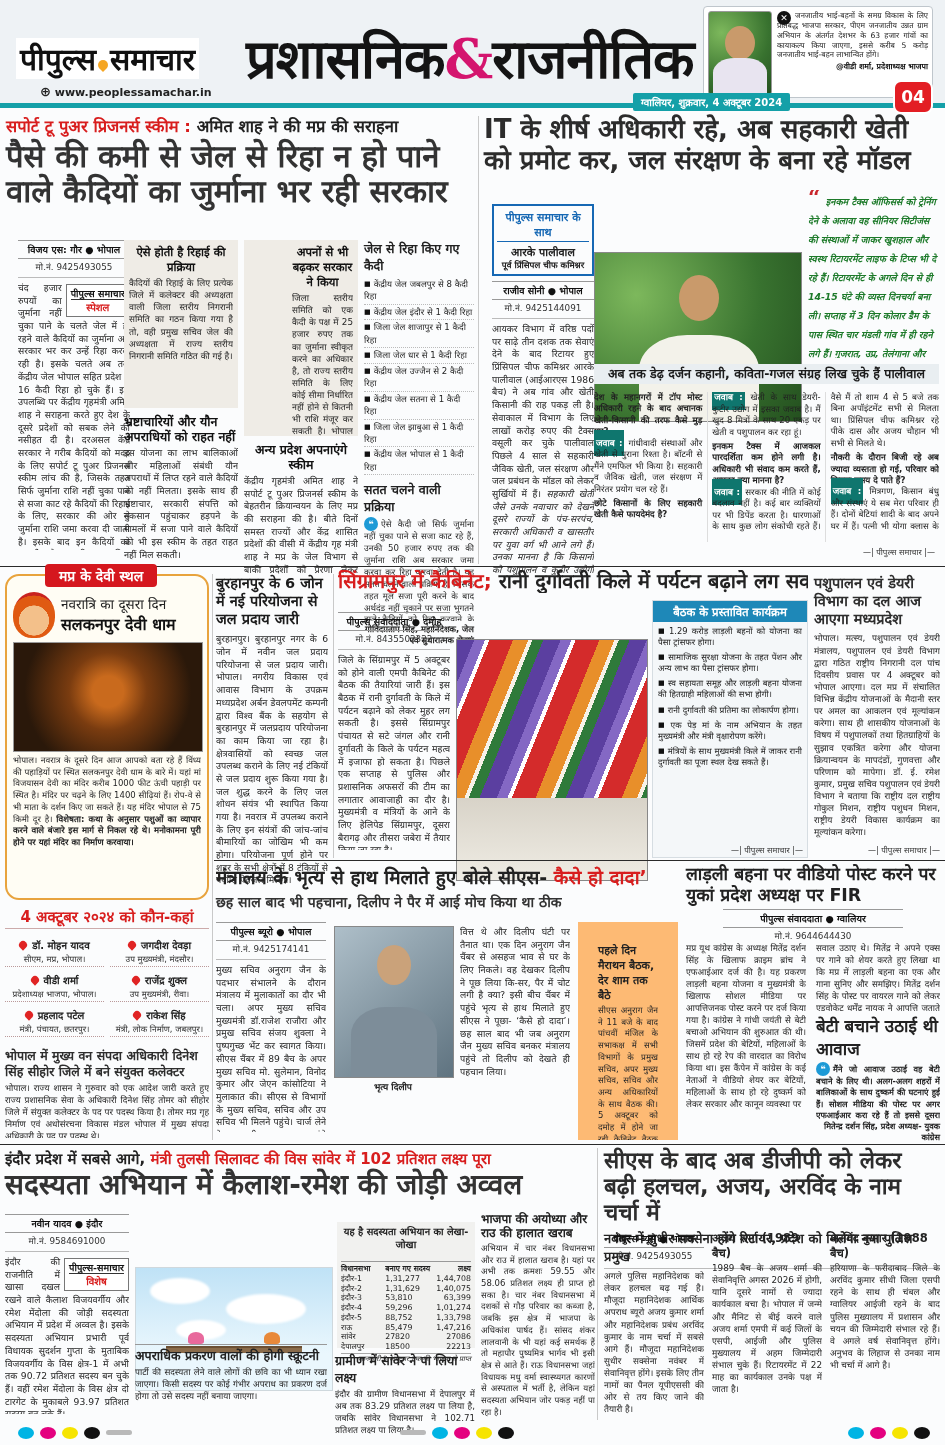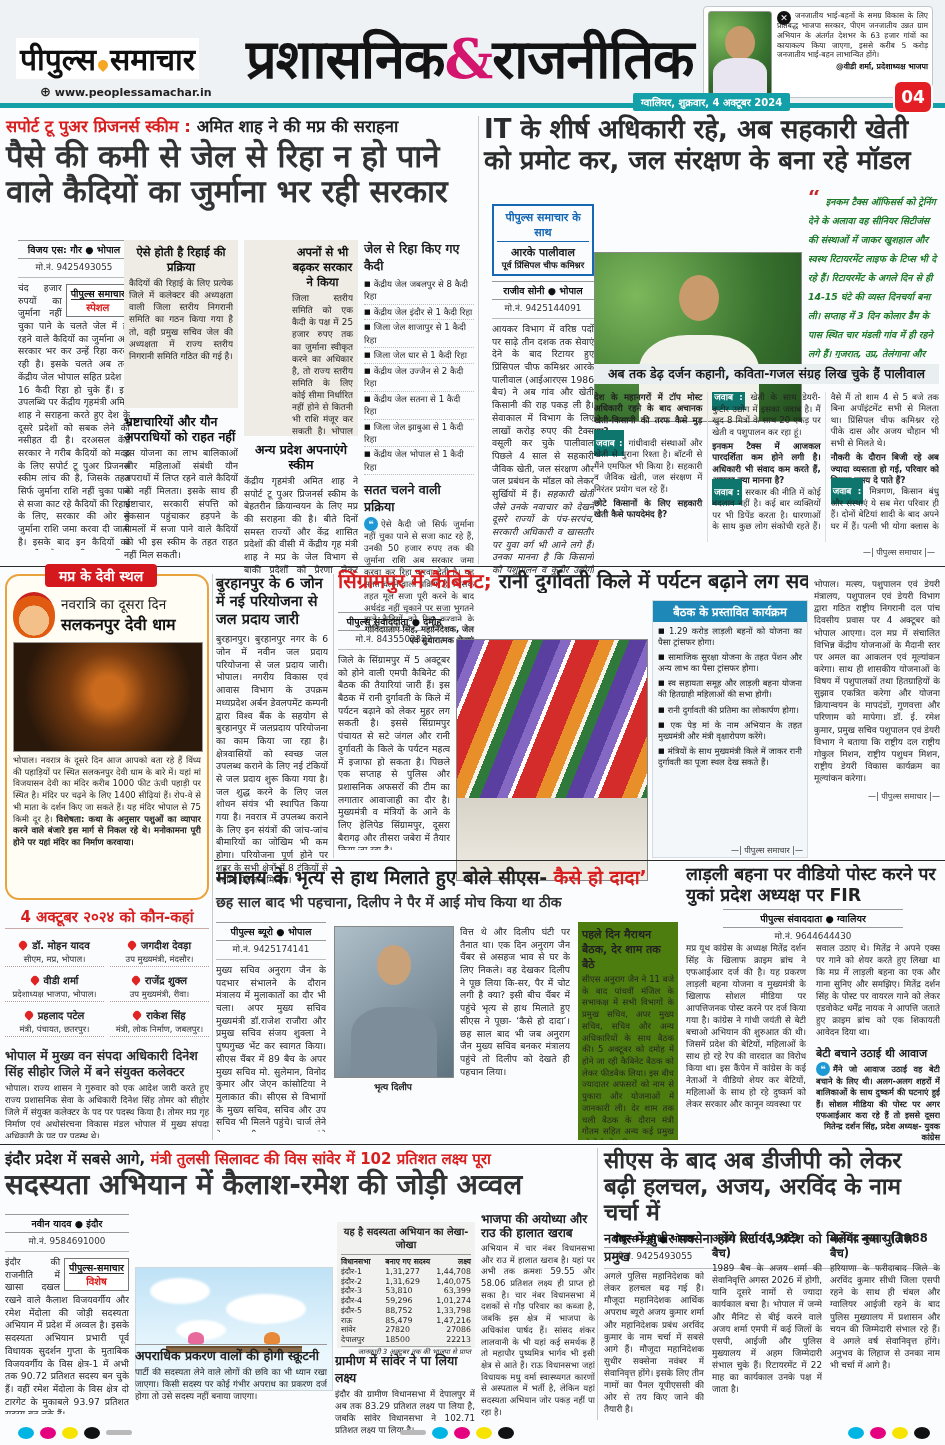--- a/index.html
+++ b/index.html
@@ -239,20 +239,21 @@
           <li style="font-size:8.4px;line-height:1.32;margin-bottom:4px;text-align:justify;"><span class="sq">■</span><span>स्व सहायता समूह और लाड़ली बहना योजना की हितग्राही महिलाओं की सभा होगी।</span></li>
           <li style="font-size:8.4px;line-height:1.32;margin-bottom:4px;text-align:justify;"><span class="sq">■</span><span>रानी दुर्गावती की प्रतिमा का लोकार्पण होगा।</span></li>
           <li style="font-size:8.4px;line-height:1.32;margin-bottom:4px;text-align:justify;"><span class="sq">■</span><span>एक पेड़ मां के नाम अभियान के तहत मुख्यमंत्री और मंत्री वृक्षारोपण करेंगे।</span></li>
           <li style="font-size:8.4px;line-height:1.32;margin-bottom:4px;text-align:justify;"><span class="sq">■</span><span>मंत्रियों के साथ मुख्यमंत्री किले में जाकर रानी दुर्गावती का पूजा स्थल देख सकते हैं।</span></li>
         </ul>
       <div class="endtag" style="position:absolute;right:4px;bottom:2px;">पीपुल्स समाचार</div>
     </div>
   </div>
 
   <div class="abs" style="left:814px;top:574px;width:126px;height:284px;">
+    <div class="hd" style="font-size:14.5px;line-height:1.25;">पशुपालन एवं डेयरी विभाग का दल आज आएगा मध्यप्रदेश</div>
     <div class="jbody" style="height:212px;margin-top:4px;font-size:8.8px;">
       <span>भोपाल। मत्स्य, पशुपालन एवं डेयरी मंत्रालय, पशुपालन एवं डेयरी विभाग द्वारा गठित राष्ट्रीय निगरानी दल पांच दिवसीय प्रवास पर 4 अक्टूबर को भोपाल आएगा। दल मप्र में संचालित विभिन्न केंद्रीय योजनाओं के मैदानी स्तर पर अमल का आकलन एवं मूल्यांकन करेगा। साथ ही शासकीय योजनाओं के विषय में पशुपालकों तथा हितग्राहियों के सुझाव एकत्रित करेगा और योजना क्रियान्वयन के मापदंडों, गुणवत्ता और परिणाम को मापेगा।</span>
       <span>डॉ. ई. रमेश कुमार, प्रमुख सचिव पशुपालन एवं डेयरी विभाग ने बताया कि राष्ट्रीय दल राष्ट्रीय गोकुल मिशन, राष्ट्रीय पशुधन मिशन, राष्ट्रीय डेयरी विकास कार्यक्रम का मूल्यांकन करेगा।</span>
     </div>
     <div class="endtag">पीपुल्स समाचार</div>
   </div>
 
   <div class="abs hline" style="left:214px;top:860px;width:731px;border-top-width:1px;"></div>
 
   <div class="abs" style="left:216px;top:864px;width:462px;height:276px;">
@@ -267,37 +268,37 @@
       <div class="jbody" style="height:168px;">मुख्य सचिव अनुराग जैन के पदभार संभालने के दौरान मंत्रालय में मुलाकातों का दौर भी चला। अपर मुख्य सचिव मुख्यमंत्री डॉ.राजेश राजौरा और प्रमुख सचिव संजय शुक्ला ने पुष्पगुच्छ भेंट कर स्वागत किया। सीएस चैंबर में 89 बैच के अपर मुख्य सचिव मो. सुलेमान, विनोद कुमार और जेएन कांसोटिया ने मुलाकात की। सीएस से विभागों के मुख्य सचिव, सचिव और उप सचिव भी मिलने पहुंचे। चार्ज लेने के बाद सीएस राजभवन पहुंचे और</div>
     </div>
     <div class="abs" style="left:118px;top:62px;width:118px;height:214px;">
       <div class="ph ph-dilip" style="width:100%;height:150px;border:1px solid #888;">
         <div class="head" style="width:34px;height:40px;left:42px;top:18px;background:#caa27a;"></div>
         <div class="shirt" style="width:86px;height:70px;left:16px;bottom:0;background:#7d8d99;"></div>
       </div>
       <div style="font-size:9px;font-weight:bold;text-align:center;padding:2px 0;">भृत्य दिलीप</div>
     </div>
     <div class="abs jbody" style="left:244px;top:62px;width:110px;height:214px;">वित्त थे और दिलीप घंटी पर तैनात था। एक दिन अनुराग जैन चैंबर से असहज भाव से घर के लिए निकले। वह देखकर दिलीप ने पूछ लिया कि-सर, पैर में चोट लगी है क्या? इसी बीच चैंबर में पहुंचे भृत्य से हाथ मिलाते हुए सीएस ने पूछा- ‘कैसे हो दादा’। छह साल बाद भी जब अनुराग जैन मुख्य सचिव बनकर मंत्रालय पहुंचे तो दिलीप को देखते ही पहचान लिया।</div>
-    <div class="abs" style="left:362px;top:58px;width:100px;height:218px;background:#4d7c0f;padding:4px;box-sizing:border-box;overflow:hidden;">
+    <div class="abs" style="left:362px;top:58px;width:100px;height:218px;background:#fdba74;padding:20px;box-sizing:border-box;overflow:hidden;">
       <div style="font-size:11px;font-weight:bold;margin-bottom:3px;">पहले दिन मैराथन बैठक, देर शाम तक बैठे</div>
       <div class="jbody" style="font-size:8.5px;">सीएस अनुराग जैन ने 11 बजे के बाद पांचवीं मंजिल के सभाकक्ष में सभी विभागों के प्रमुख सचिव, अपर मुख्य सचिव, सचिव और अन्य अधिकारियों के साथ बैठक की। 5 अक्टूबर को दमोह में होने जा रही कैबिनेट बैठक को लेकर फीडबैक लिया। इस बीच ज्यादातर अफसरों को नाम से पुकारा और योजनाओं में जानकारी ली। देर शाम तक चली बैठक के दौरान मंत्री गौतम सहित अन्य कई प्रमुख लोगों ने भेंट की।</div>
     </div>
   </div>
 
   <div class="abs" style="left:686px;top:864px;width:254px;height:278px;">
     <div class="hd" style="font-size:17.5px;line-height:1.2;color:#222;">लाड़ली बहना पर वीडियो पोस्ट करने पर युकां प्रदेश अध्यक्ष पर FIR</div>
     <div style="width:180px;margin:3px auto 0;">
       <div class="byline">पीपुल्स संवाददाता ● ग्वालियर</div>
       <div class="phone" style="border-bottom:none;">मो.नं. 9644644430</div>
     </div>
     <div class="abs jbody" style="left:0;top:78px;width:120px;height:200px;font-size:8.7px;">मप्र यूथ कांग्रेस के अध्यक्ष मितेंद्र दर्शन सिंह के खिलाफ क्राइम ब्रांच ने एफआईआर दर्ज की है। यह प्रकरण लाड़ली बहना योजना व मुख्यमंत्री के खिलाफ सोशल मीडिया पर आपत्तिजनक पोस्ट करने पर दर्ज किया गया है। कांग्रेस ने गांधी जयंती से बेटी बचाओ अभियान की शुरुआत की थी। जिसमें प्रदेश की बेटियों, महिलाओं के साथ हो रहे रेप की वारदात का विरोध किया था। इस कैंपेन में कांग्रेस के कई नेताओं ने वीडियो शेयर कर बेटियों, महिलाओं के साथ हो रहे दुष्कर्म को लेकर सरकार और कानून व्यवस्था पर</div>
     <div class="abs" style="left:130px;top:78px;width:124px;height:200px;display:flex;flex-direction:column;">
       <div class="jbody" style="font-size:8.7px;flex:1;min-height:0;">सवाल उठाए थे। मितेंद्र ने अपने एक्स पर गाने को शेयर करते हुए लिखा था कि मप्र में लाड़ली बहना का एक और गाना सुनिए और समझिए। मितेंद्र दर्शन सिंह के पोस्ट पर वायरल गाने को लेकर एडवोकेट धर्मेंद्र नायक ने आपत्ति जताते हुए क्राइम ब्रांच को एक शिकायती आवेदन दिया था।</div>
       <div style="flex:none;">
-        <div style="font-size:11px;font-weight:bold;margin:3px 0 2px;">बेटी बचाने उठाई थी आवाज</div>
+        <div style="font-size:17px;font-weight:bold;margin:3px 0 2px;">बेटी बचाने उठाई थी आवाज</div>
         <div class="jbody" style="font-size:8.2px;height:58px;">
           <span class="quoteicon">❝</span><span style="font-weight:bold;">मैंने जो आवाज उठाई वह बेटी बचाने के लिए थी। अलग-अलग शहरों में बालिकाओं के साथ दुष्कर्म की घटनाएं हुई हैं। सोशल मीडिया की पोस्ट पर अगर एफआईआर करा रहे हैं तो इससे दूसरा कुछ नहीं हो सकता है।</span>
         </div>
         <div style="font-size:8.2px;font-weight:bold;text-align:right;">मितेन्द्र दर्शन सिंह, प्रदेश अध्यक्ष- युवक कांग्रेस</div>
       </div>
     </div>
   </div>
 
   <div class="abs" style="left:5px;top:906px;width:204px;height:138px;">
     <div style="color:#d81e1e;font-weight:bold;font-size:15px;text-align:center;border-bottom:1px solid #caa;padding-bottom:2px;">4 अक्टूबर २०२४ को कौन-कहां</div>
@@ -358,21 +359,21 @@
     <div class="abs cartoon" style="left:130px;top:66px;width:196px;height:122px;">
       <div class="cloud" style="width:60px;height:26px;left:14px;top:10px;"></div>
       <div class="cloud" style="width:80px;height:30px;left:90px;top:26px;"></div>
       <div class="cloud" style="width:50px;height:20px;left:40px;top:52px;"></div>
       <div class="bridge" style="left:30px;right:30px;top:78px;"></div>
       <div class="lotus" style="left:52px;top:64px;"></div>
       <div class="lotus" style="left:128px;top:64px;background:#e8893a;"></div>
     </div>
 
     <div class="abs" style="left:332px;top:74px;width:138px;height:126px;background:#f1f1ef;padding:3px 4px;box-sizing:border-box;">
-      <div style="font-size:9.8px;font-weight:bold;text-align:center;border-bottom:1px solid #999;padding-bottom:3px;">यह है सदस्यता अभियान का लेखा-जोखा</div>
+      <div style="font-size:9.8px;font-weight:bold;text-align:center;border-bottom:1px solid #999;padding-bottom:10px;">यह है सदस्यता अभियान का लेखा-जोखा</div>
       <div style="display:grid;grid-template-columns:34% 36% 30%;font-size:7.6px;font-weight:bold;padding:1px 0;">
         <span>विधानसभा</span>
         <span>बनाए गए सदस्य</span>
         <span style="text-align:right;">लक्ष्य</span>
       </div>
       <div>
           <div style="display:grid;grid-template-columns:34% 36% 30%;font-size:7.8px;line-height:1.25;">
           <span>इंदौर-1</span>
             <span>1,31,277</span>
             <span style="text-align:right;">1,44,708</span>

